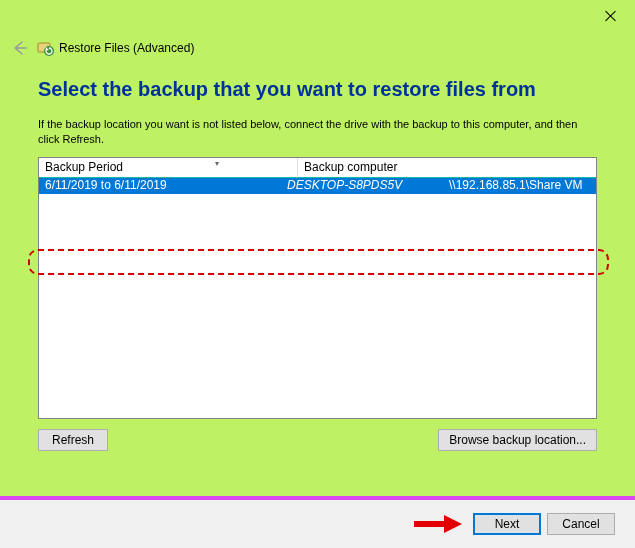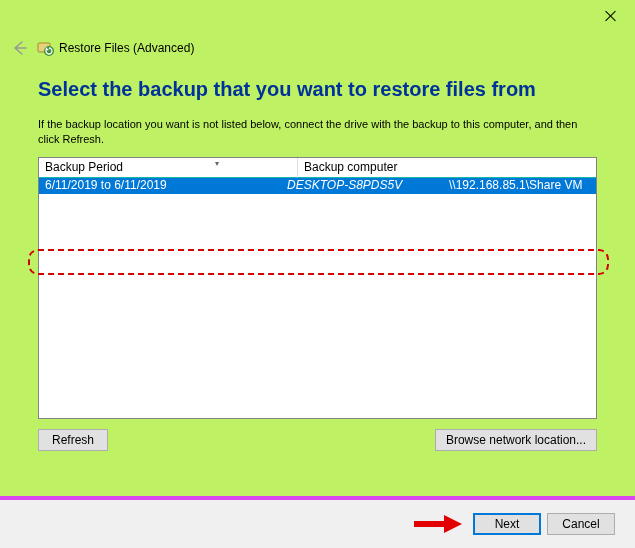--- a/index.html
+++ b/index.html
@@ -230,21 +230,21 @@
         <div class="cell c1">6/11/2019 to 6/11/2019</div>
         <div class="cell c2">DESKTOP-S8PDS5V</div>
         <div class="cell c3">\\192.168.85.1\Share VM</div>
       </div>
     </div>
 
     <div class="annot" style="top:171px; left:-10px; right:-12px; height:22px;"></div>
 
     <div class="below-list">
       <button class="win">Refresh</button>
-      <button class="win">Browse network location...</button>
+      <button class="win">Browse backup location...</button>
     </div>
   </div>
 
   <div class="red-arrow">
     <svg width="50" height="20" viewBox="0 0 50 20">
       <line x1="2" y1="10" x2="34" y2="10" stroke="#e20000" stroke-width="6"></line>
       <polygon points="32,1 50,10 32,19" fill="#e20000"></polygon>
     </svg>
   </div>
 

